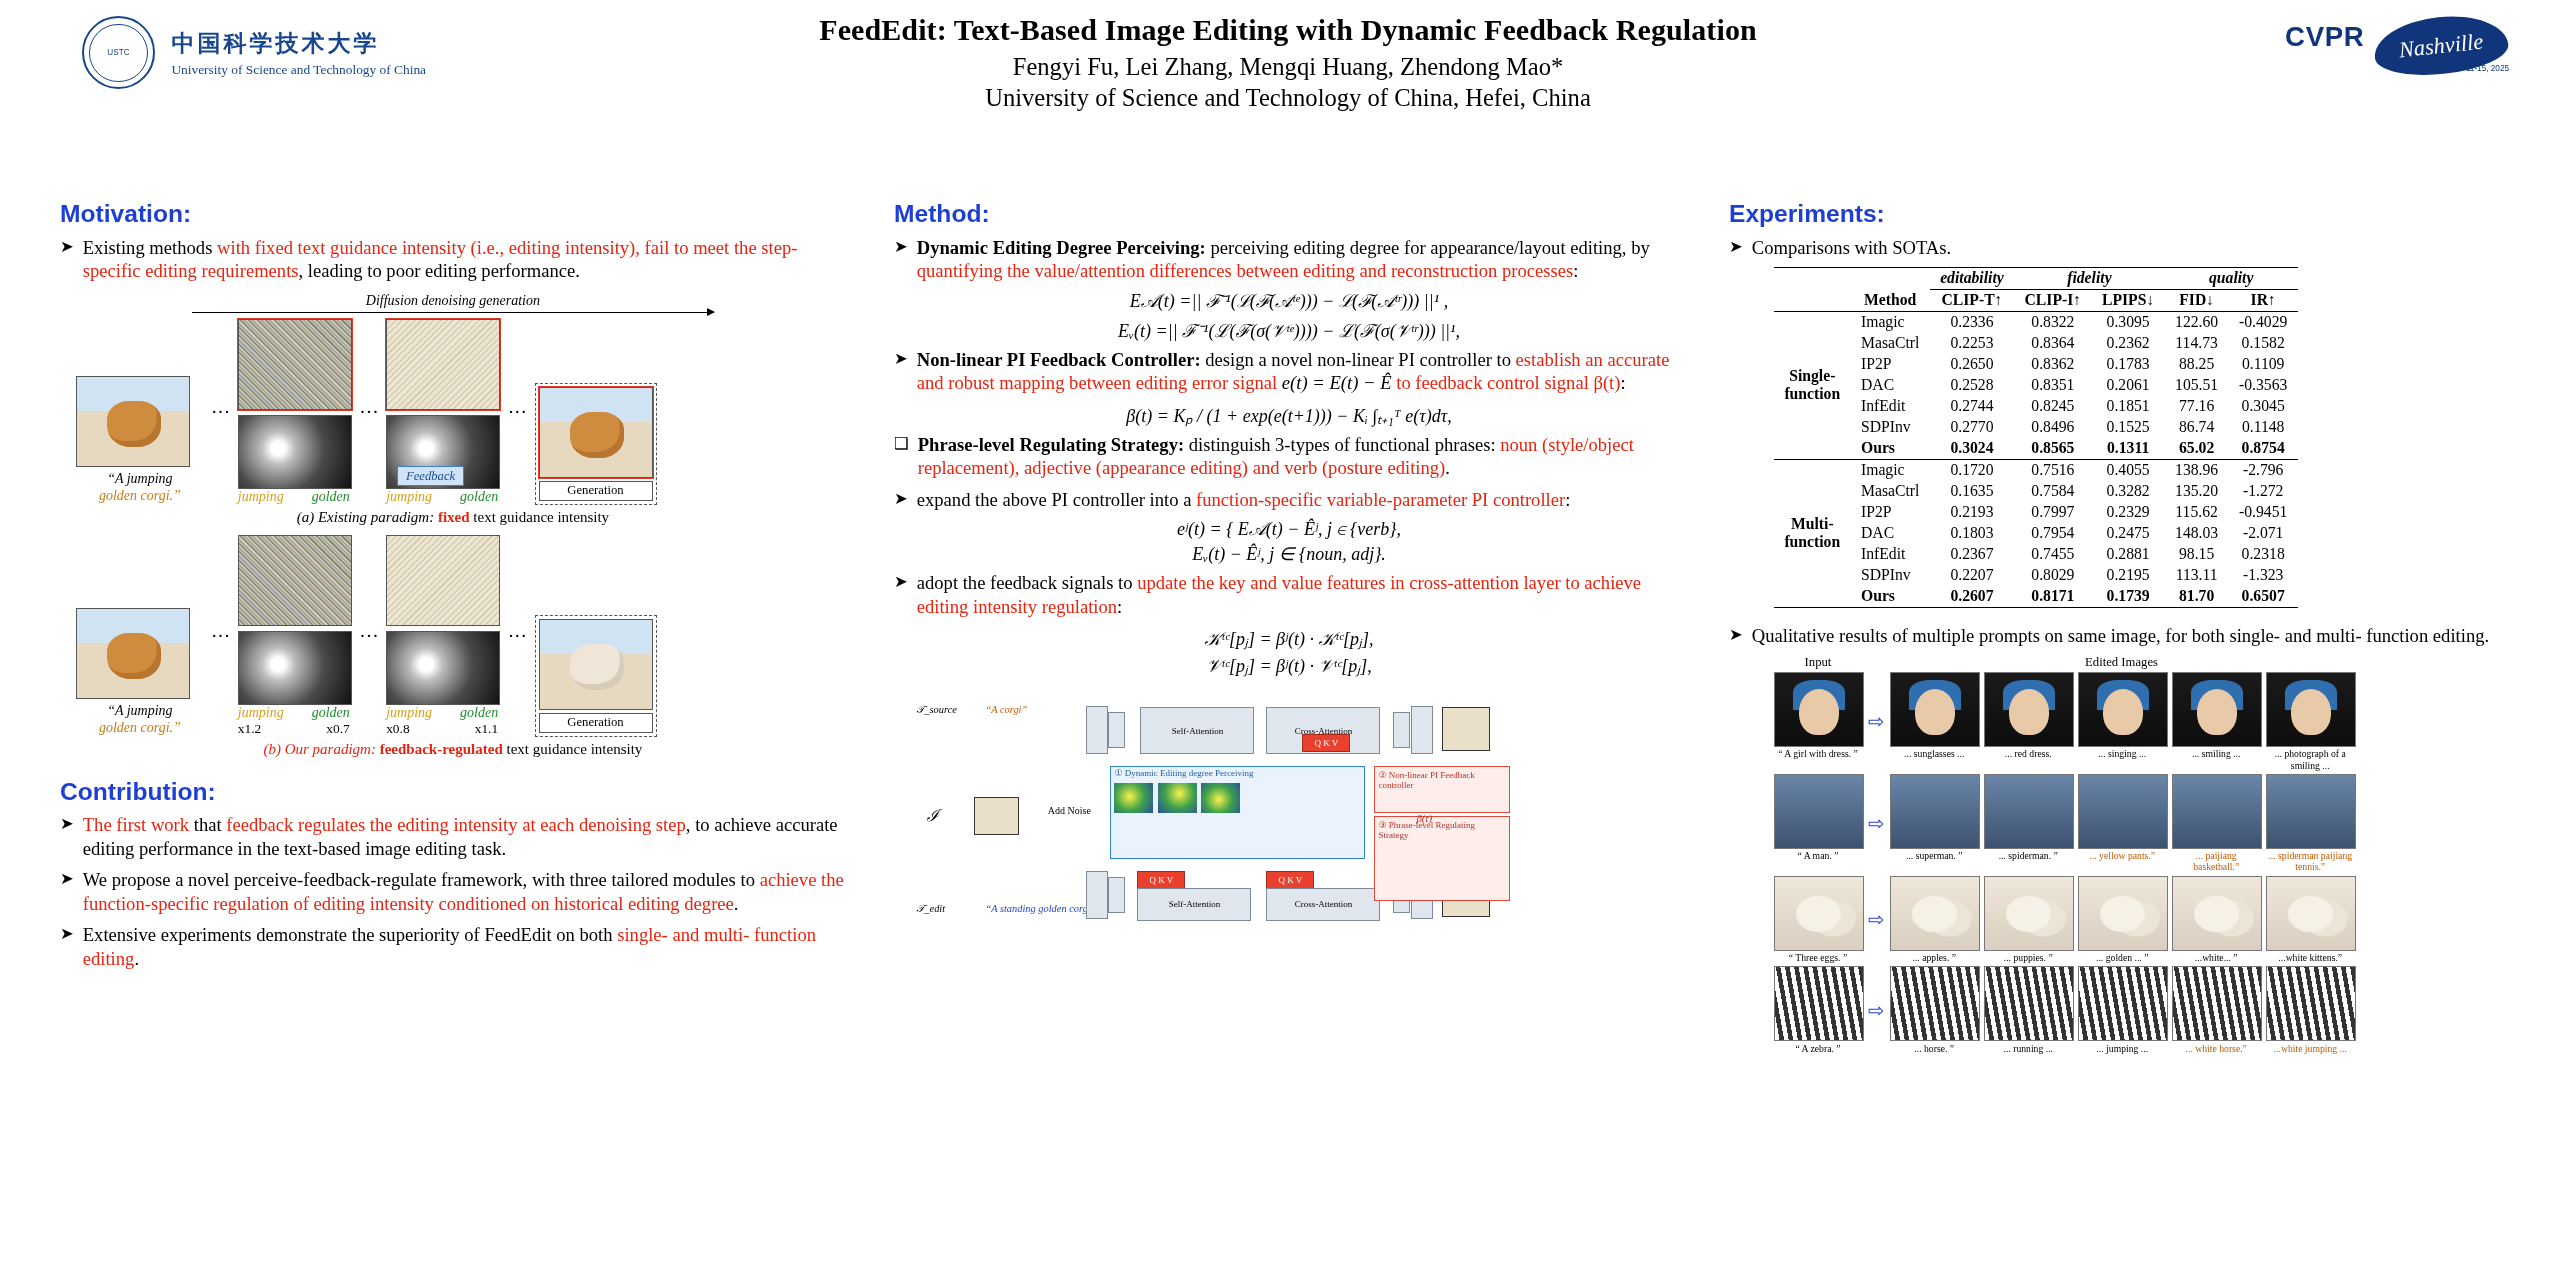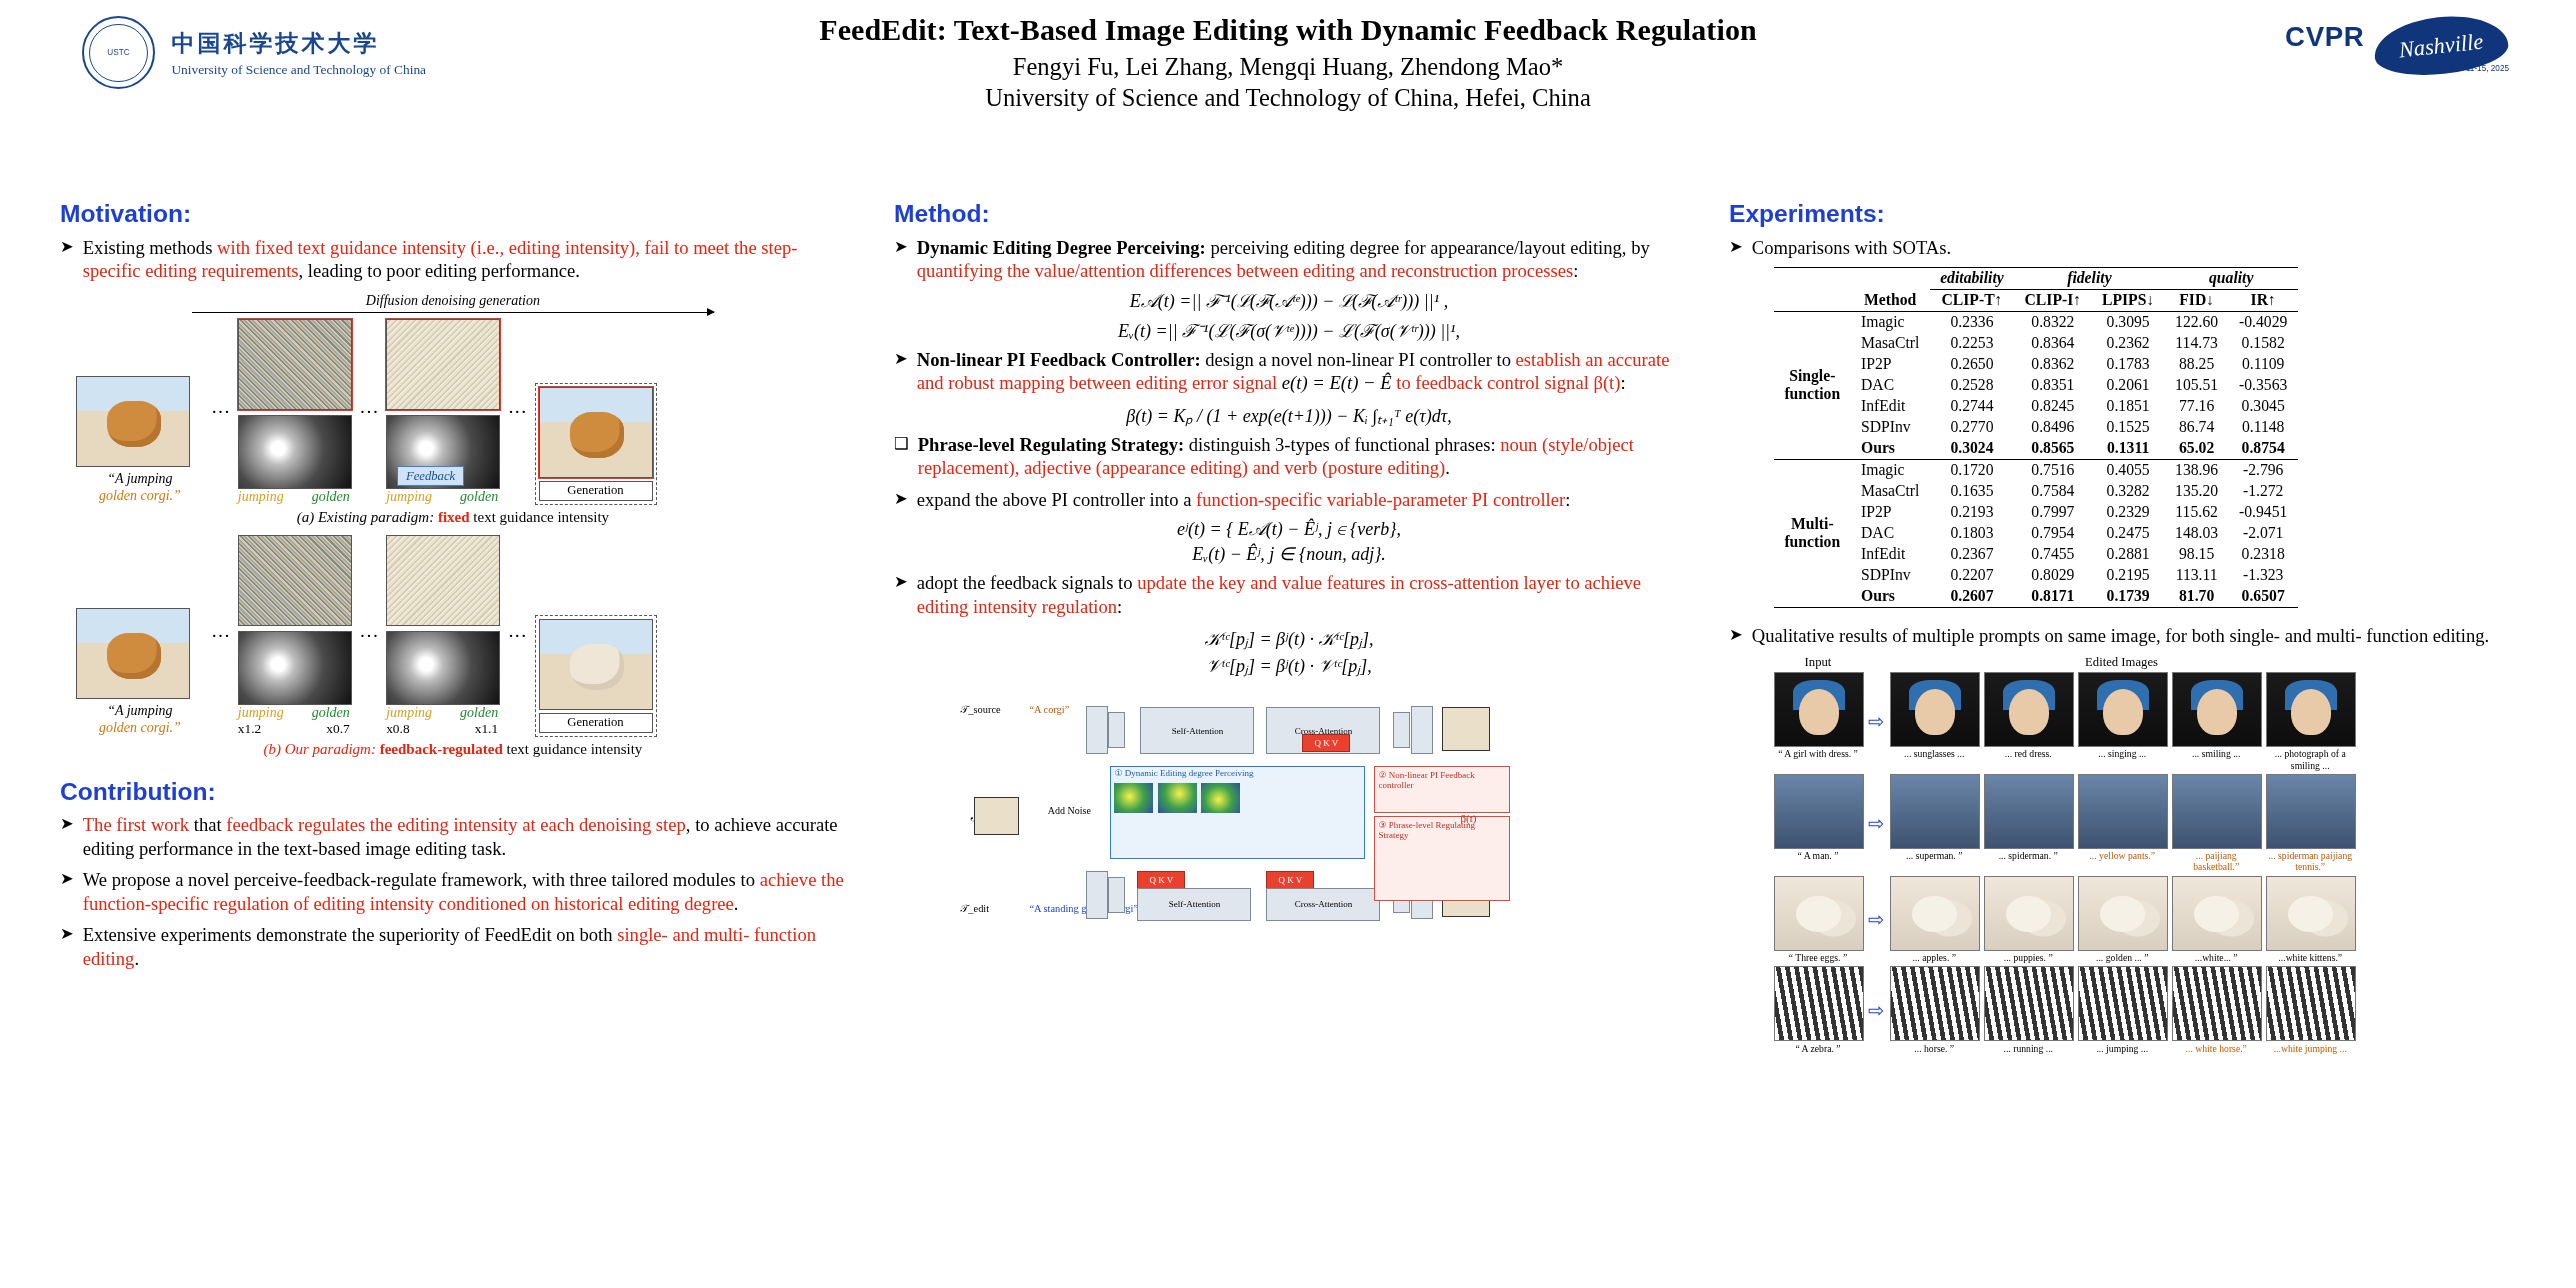--- a/index.html
+++ b/index.html
@@ -106,21 +106,21 @@
   .p-egg:after{content:"";position:absolute;left:21px;top:19.4px;width:45px;height:36px;border-radius:50%;background:#f6f1e6;box-shadow:15px 4.5px 0 #ece5d7;}
   .p-zeb{background:repeating-linear-gradient(80deg,#fff 0 4.5px,#333 4.5px 9px);}
 
   
   .fw{position:relative;margin-left:22.4px;margin-top:7.5px;width:753px;height:246px;border:0;}
   .fwbox{position:absolute;border:0.7px solid #333;font-size:9.7px;display:flex;align-items:center;justify-content:center;text-align:center;}
   .unet{position:absolute;background:#dfe6ee;border:0.7px solid #7d8a99;}
   .qkv{background:#e9412e;color:#fff;font-size:9px;padding:1.5px 3px;border:0.7px solid #a32a1c;}
   .blue-panel{position:absolute;border:1.5px solid #2f7fd0;background:#eaf3fc;}
   .red-panel{position:absolute;border:1.5px solid #e0483a;background:#fdeeec;}
-  .lbl{position:absolute;font-size:10.4px;margin-left:44px;}
+  .lbl{position:absolute;font-size:10.4px;font-style:italic;}
 </style>
 </head>
 <body>
 
 <div class="header">
 
   <div class="logo-block">
     <div class="ustc-seal">
       <span>USTC</span>
     </div>

